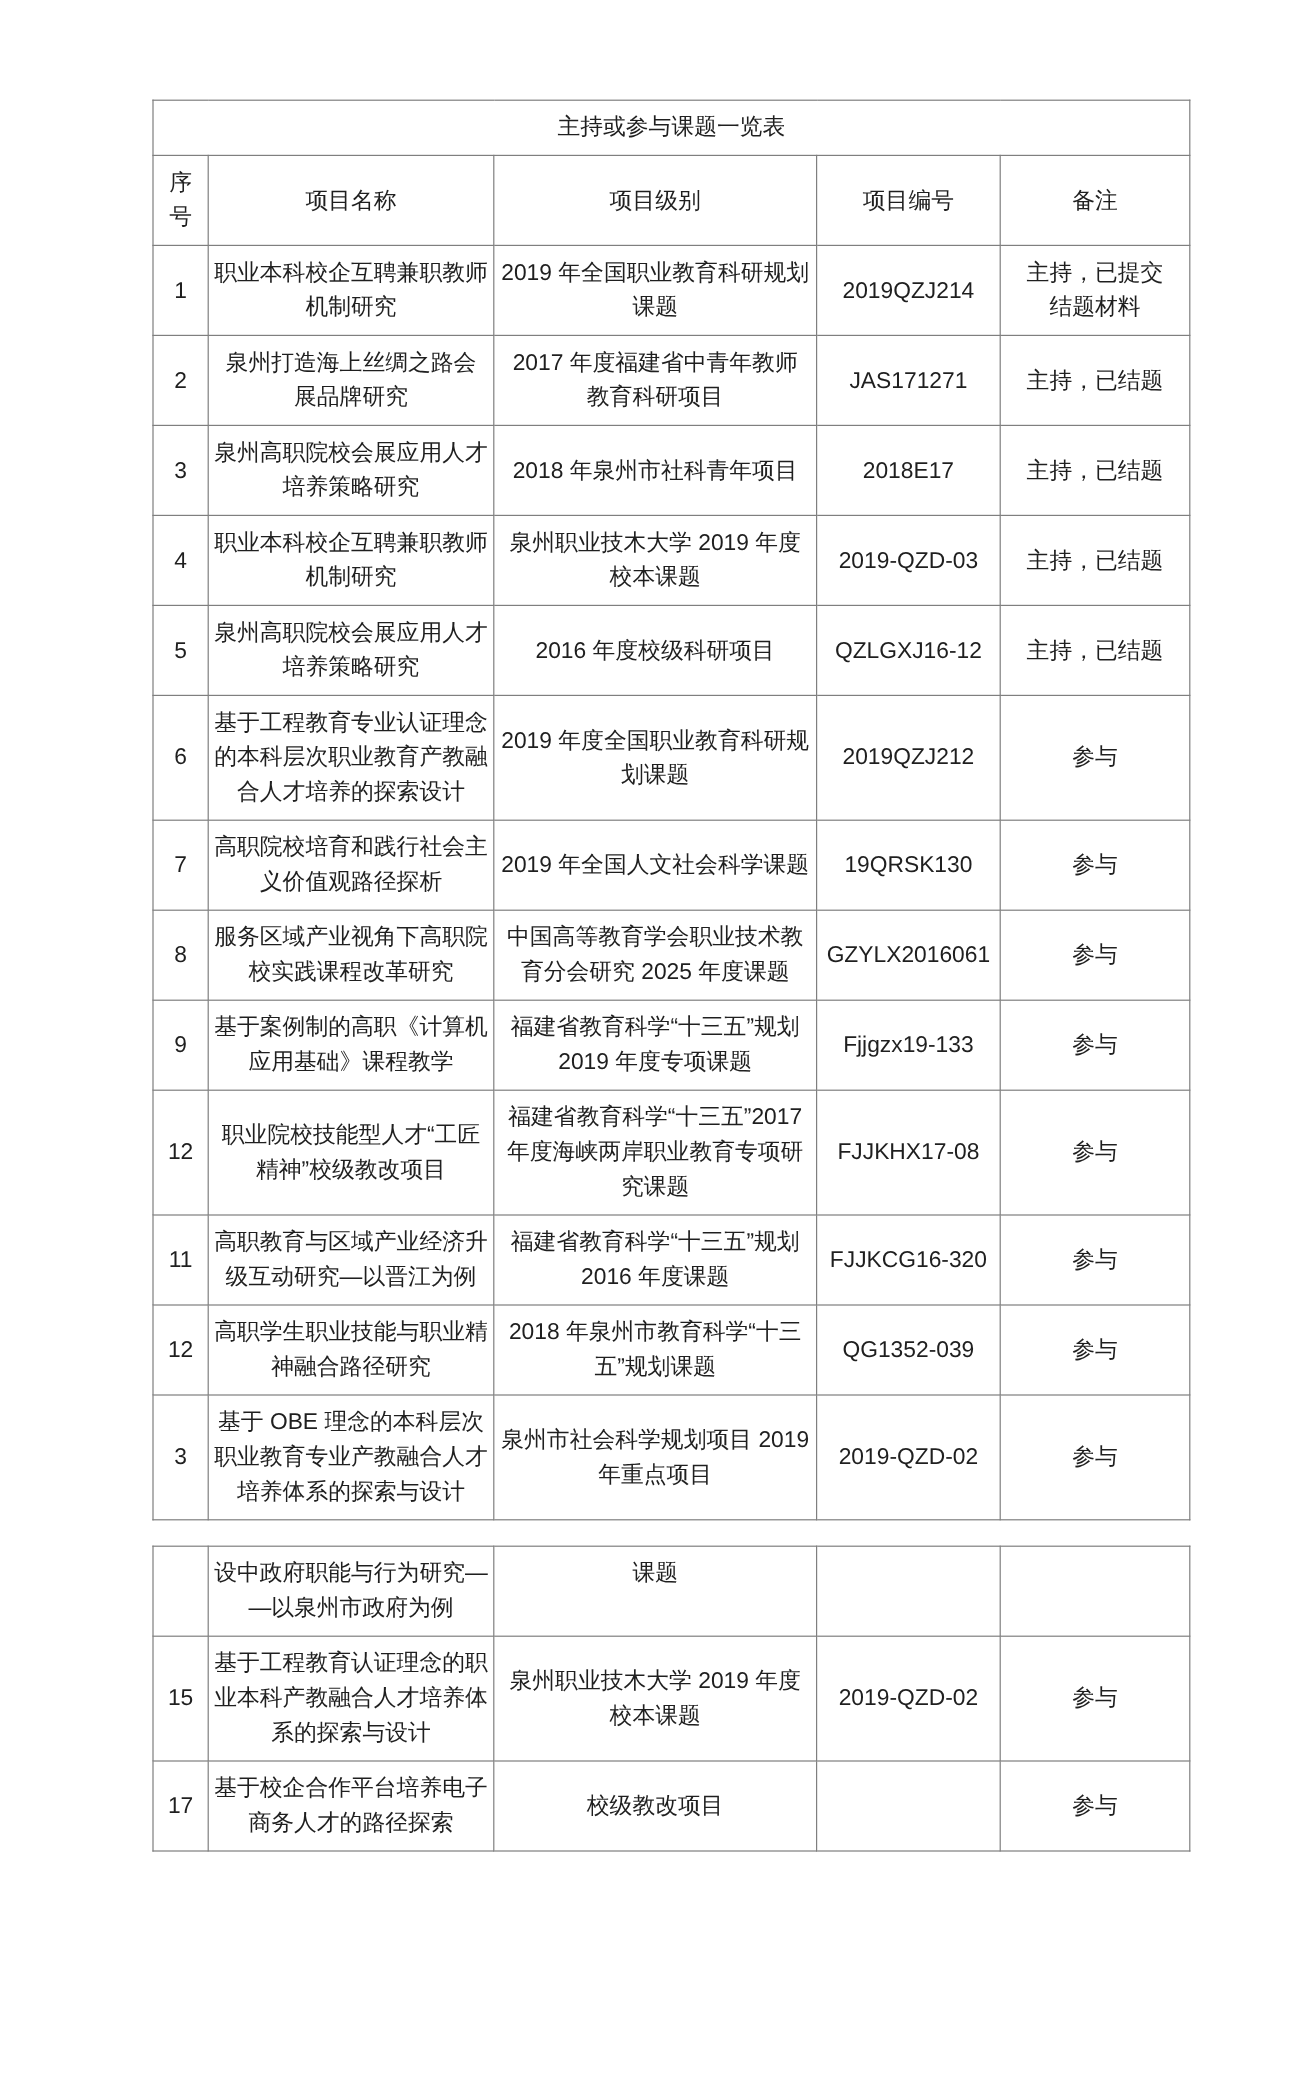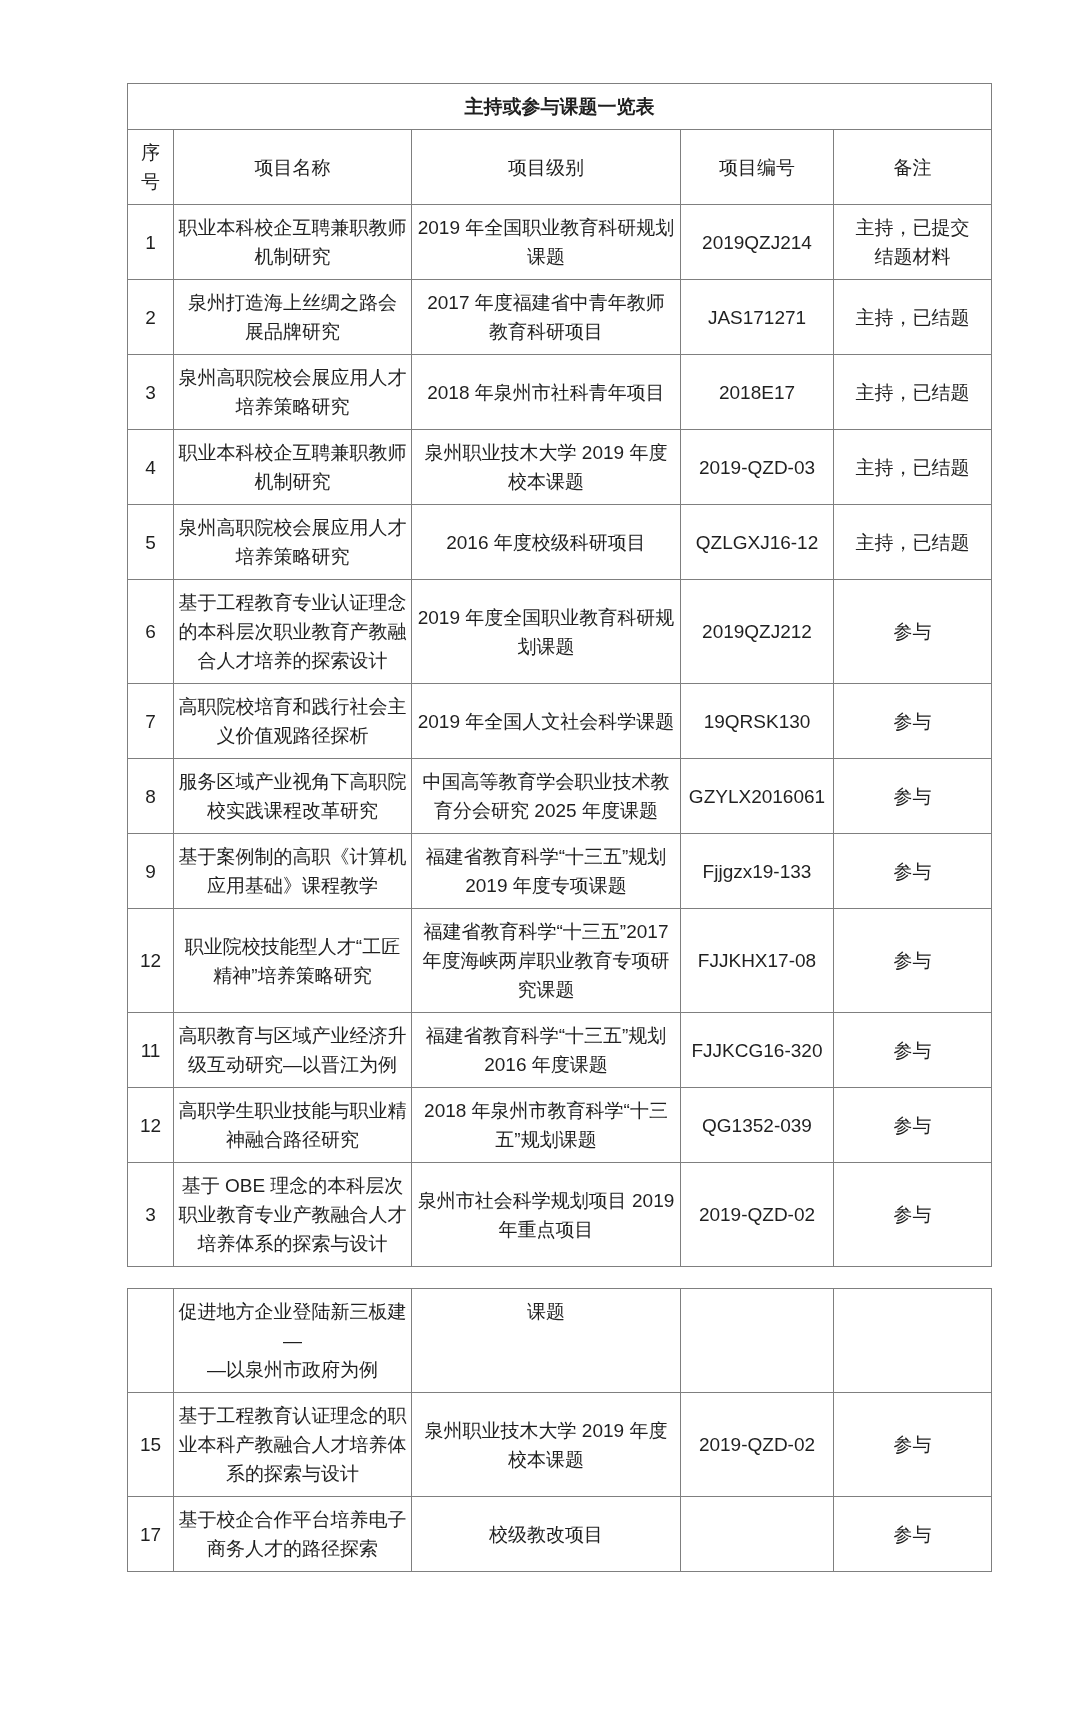--- a/index.html
+++ b/index.html
@@ -27,21 +27,21 @@
     border: 1px solid #7f7f7f;
     text-align: center;
     vertical-align: middle;
     font-size: 19px;
     line-height: 29px;
     white-space: pre-line;
     padding: 8px 2px;
     overflow: hidden;
   }
   td.title-cell {
-    font-weight: 700;
+    font-weight: 400;
     font-size: 20px;
     line-height: 28px;
     padding: 5px 2px;
   }
   td.header-cell {
     padding: 6px 2px;
   }
   col.c-no    { width: 46px; }
   col.c-name  { width: 238px; }
   col.c-level { width: 269px; }
@@ -158,21 +158,21 @@
     <td>基于案例制的高职《计算机
 应用基础》课程教学</td>
     <td>福建省教育科学“十三五”规划
 2019 年度专项课题</td>
     <td>Fjjgzx19-133</td>
     <td>参与</td>
   </tr>
         <tr>
     <td>12</td>
     <td>职业院校技能型人才“工匠
-精神”培养策略研究</td>
+精神”校级教改项目</td>
     <td>福建省教育科学“十三五”2017
 年度海峡两岸职业教育专项研
 究课题</td>
     <td>FJJKHX17-08</td>
     <td>参与</td>
   </tr>
         <tr>
     <td>11</td>
     <td>高职教育与区域产业经济升
 级互动研究—以晋江为例</td>
@@ -207,21 +207,21 @@
     <colgroup>
       <col class="c-no">
         <col class="c-name">
         <col class="c-level">
         <col class="c-code">
         <col class="c-note">
     </colgroup>
     <tbody>
         <tr>
     <td></td>
-    <td>促进地方企业登陆新三板建—
+    <td>设中政府职能与行为研究—
 —以泉州市政府为例</td>
     <td>课题</td>
     <td></td>
     <td></td>
   </tr>
         <tr>
     <td>15</td>
     <td>基于工程教育认证理念的职
 业本科产教融合人才培养体
 系的探索与设计</td>

